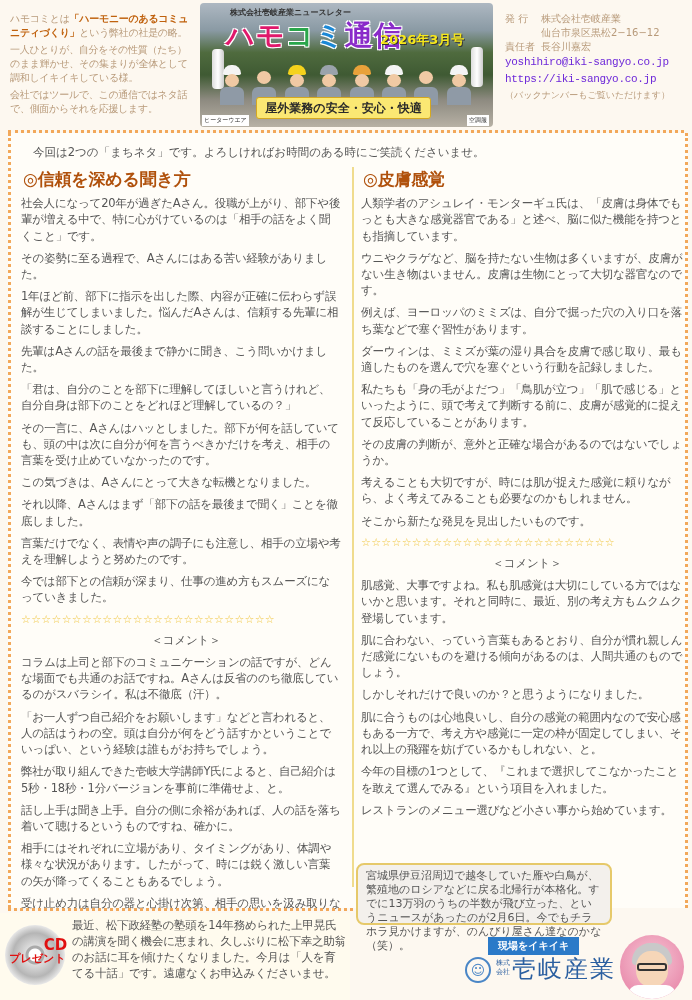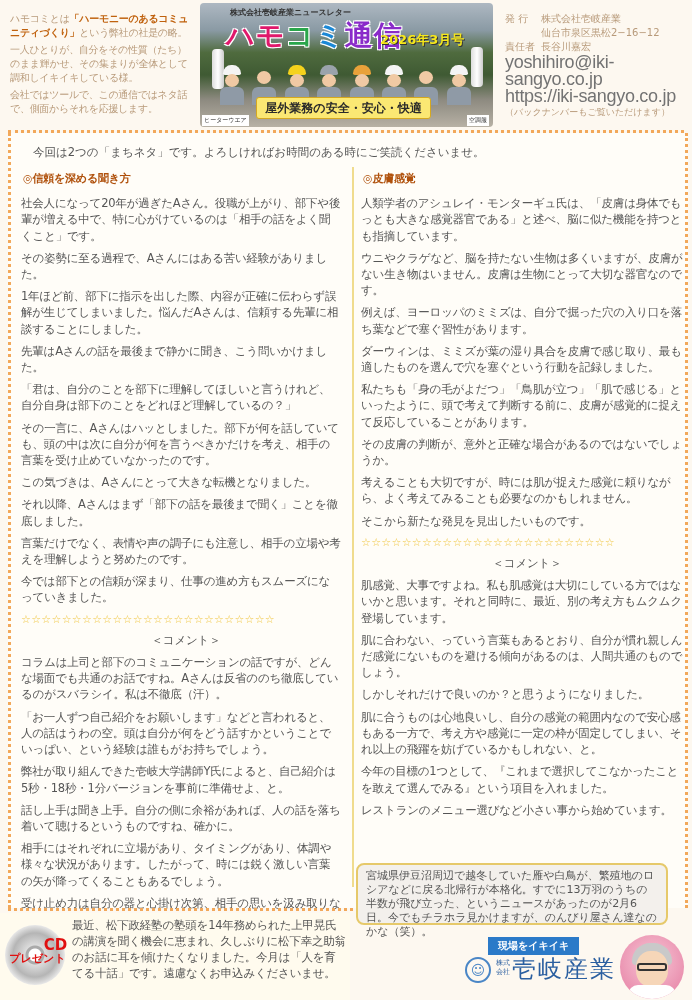--- a/index.html
+++ b/index.html
@@ -48,51 +48,51 @@
     font-size: 12px; font-weight: bold; color: #2a2a2a; text-align: center; line-height: 20px;
   }
   .banner .tag-left { position: absolute; left: 2px; top: 112px; font-size: 6px; background: #fff; padding: 1px 2px; color: #333; }
   .banner .tag-right { position: absolute; right: 4px; top: 112px; font-size: 6px; background: #fff; padding: 1px 2px; color: #333; }
   .banner .bottle { position: absolute; top: 46px; width: 12px; height: 40px; border-radius: 4px; background: linear-gradient(90deg,#ddd,#fff,#ccc); }
   .banner .bottle.l { left: 12px; }
   .banner .bottle.r { right: 10px; top: 44px; }
   .publisher { position: absolute; left: 505px; top: 12px; width: 185px; font-size: 10px; line-height: 14px; color: #b89a7a; }
   .publisher .row { display: flex; }
   .publisher .lbl { width: 36px; }
-  .publisher .contact { font-family: Liberation Sans, sans-serif; color: #737373; font-size: 18px; line-height: 17px; letter-spacing: -0.3px; }
+  .publisher .contact { font-family: Liberation Mono, monospace; color: #6d28d9; font-size: 11px; line-height: 17px; letter-spacing: -0.3px; }
   .publisher .note { font-size: 9px; color: #b89a7a; }
   .dotline-top { position: absolute; left: 8px; right: 8px; top: 130px; border-top: 3px dotted #f2a85a; }
   
   .main {
     position: absolute; left: 8px; top: 133px; width: 680px; height: 775px;
     border-left: 3px dotted #f2a85a; border-right: 3px dotted #f2a85a;
     background: #fffdf8;
   }
   .lead { position: absolute; left: 22px; top: 12px; font-size: 11.5px; color: #555; }
   .col { position: absolute; top: 38px; font-size: 11.5px; line-height: 16.2px; color: #555; letter-spacing: -0.2px; }
   .col.left { left: 10px; width: 328px; padding-right: 8px; }
   .col.right { left: 350px; width: 322px; }
   .divider { position: absolute; left: 341px; top: 34px; width: 2px; height: 720px; background: #f0dc8e; }
-  .col h2 { font-size: 11px; color: #b0510c; font-weight: bold; margin-bottom: 8px; margin-left: 2px; }
+  .col h2 { font-size: 17px; color: #b0510c; font-weight: bold; margin-bottom: 8px; margin-left: 2px; }
   .col p { margin-bottom: 6px; }
   .col .stars { color: #f0c84a; font-size: 11px; letter-spacing: 0.3px; white-space: nowrap; overflow: hidden; margin: 2px 0 4px; }
   .col .comment-label { margin-left: 10px; margin-bottom: 6px; text-align: center; }
   
   .dotline-bottom { position: absolute; left: 8px; width: 345px; top: 908px; border-top: 3px dotted #f2a85a; }
   .cd-area { position: absolute; left: 0; top: 913px; width: 350px; height: 87px; background: #fffbee; }
   .cd {
     position: absolute; left: 5px; top: 12px; width: 60px; height: 60px; border-radius: 50%;
     background: radial-gradient(circle, #fff 0 6px, #aaa 7px 9px, #dcdcdc 10px, #b5b5b5 22px, #e8e8e8 30px);
   }
   .cd-label { position: absolute; left: 0px; top: 25px; width: 75px; text-align: center; color: #e01010; font-weight: bold; line-height: 14px; }
   .cd-label .big { font-size: 15px; display: block; margin-left: 36px; }
   .cd-label .small { font-size: 11px; display: block; }
   .cd-text { position: absolute; left: 72px; top: 4px; width: 275px; font-size: 11.5px; line-height: 16px; color: #555; letter-spacing: -0.2px; }
   .note-box {
-    position: absolute; left: 356px; top: 863px; width: 312px; height: 62px;
+    position: absolute; left: 356px; top: 863px; width: 256px; height: 62px;
     background: #f3f0ec; border: 2px solid #e6c96a; border-radius: 8px;
     padding: 4px 8px; font-size: 11px; line-height: 14px; color: #555;
   }
   .logo-area { position: absolute; left: 460px; top: 935px; width: 160px; height: 62px; }
   .logo-badge { position: absolute; left: 28px; top: 2px; background: #2b7ac8; color: #fff; font-size: 10px; font-weight: bold; padding: 2px 10px; border-radius: 0; }
   .logo-mark { position: absolute; left: 5px; top: 22px; width: 26px; height: 26px; border-radius: 50%; border: 2px solid #4a86c6; color: #4a86c6; font-size: 14px; text-align: center; line-height: 22px; }
   .logo-kabu { position: absolute; left: 36px; top: 24px; font-size: 7px; line-height: 9px; color: #2b5fa0; }
   .logo-name { position: absolute; left: 52px; top: 18px; font-size: 24px; color: #2b5fa0; letter-spacing: 2px; }
   .avatar {
     position: absolute; left: 620px; top: 935px; width: 64px; height: 64px; border-radius: 50%;

